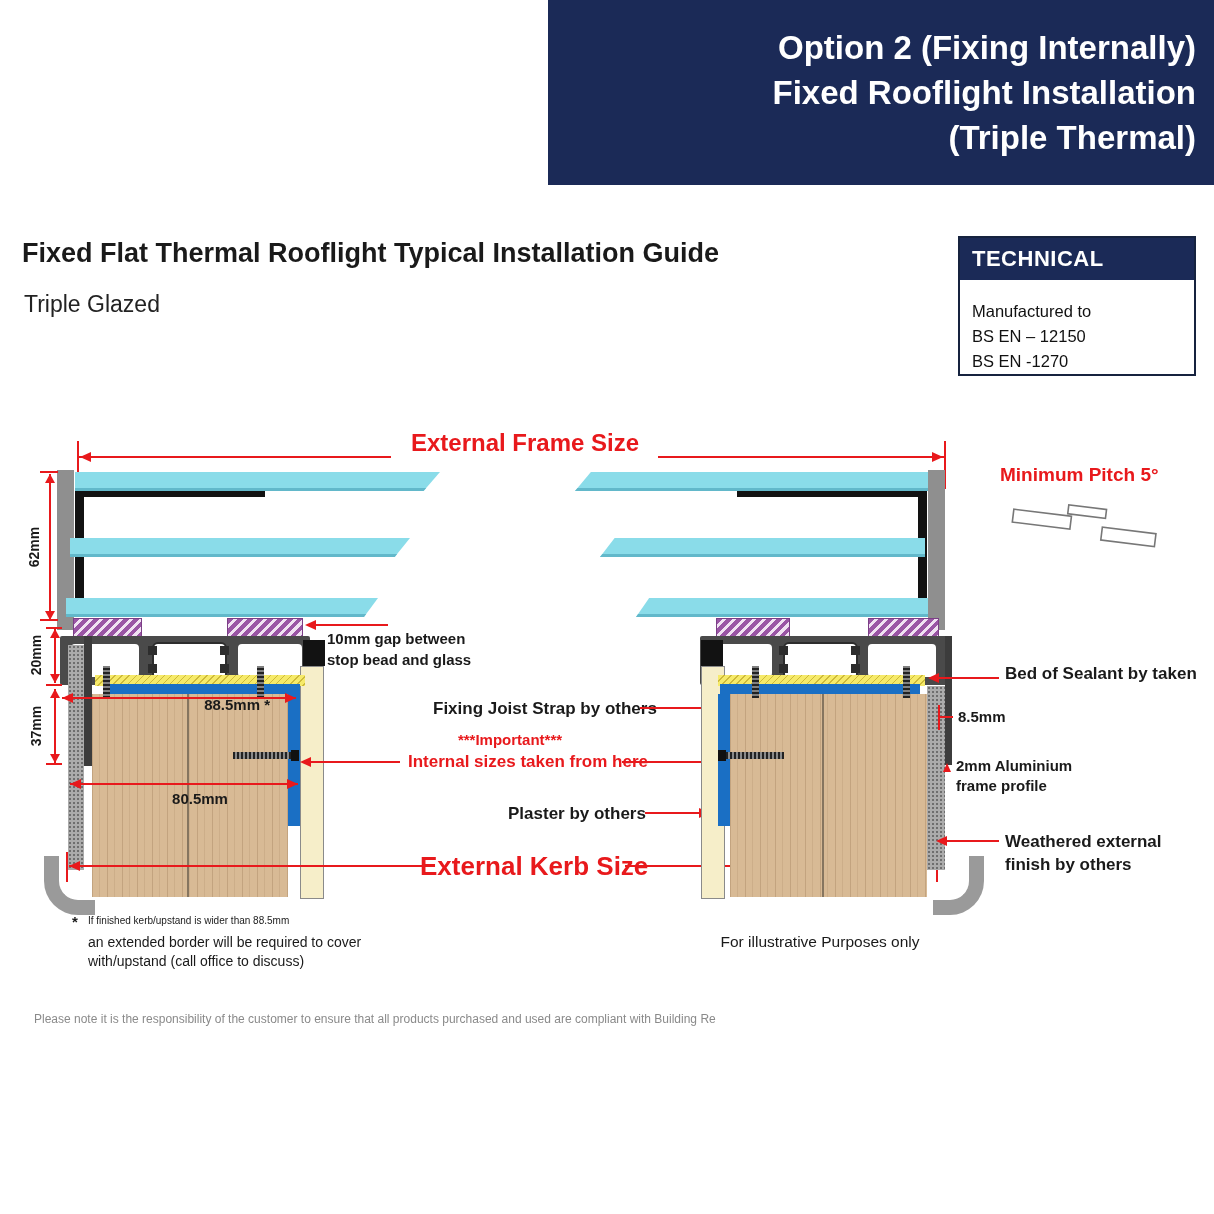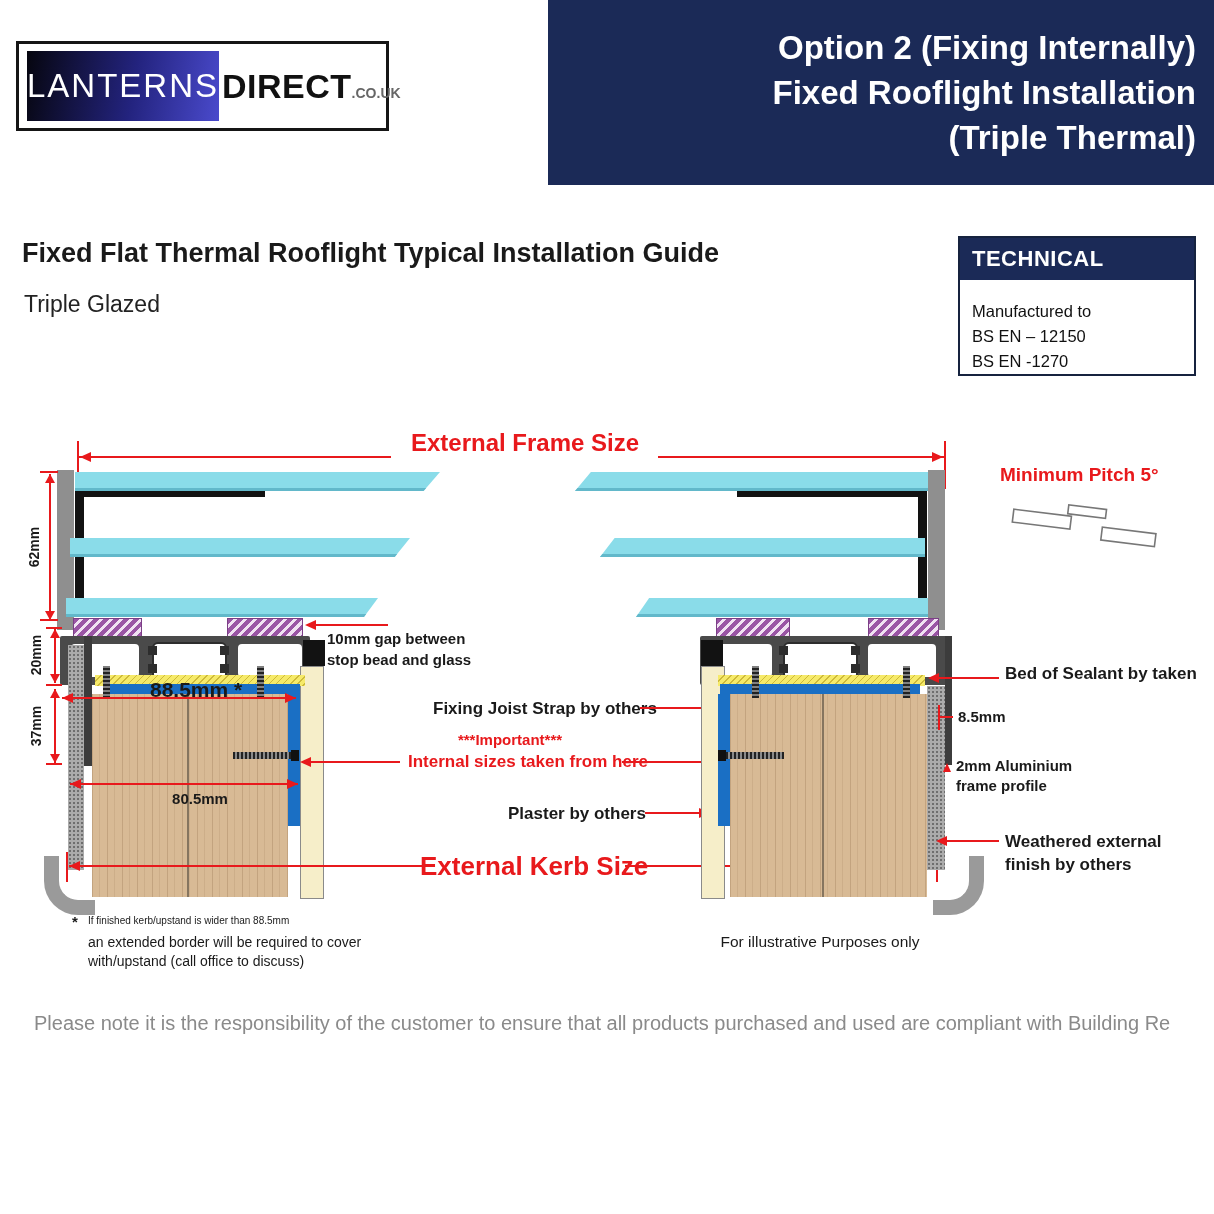--- a/index.html
+++ b/index.html
@@ -54,25 +54,20 @@
 <body>
 
 <div class="canvas">
 
   <div class="navy-band">
     <div>Option 2 (Fixing Internally)</div>
     <div>Fixed Rooflight Installation</div>
     <div>(Triple Thermal)</div>
   </div>
 
-  <div class="logo-box">
-    <div class="logo-blue">LANTERNS</div>
-    <div class="logo-direct">DIRECT</div>
-    <div class="logo-tld">.CO.UK</div>
-  </div>
 
   <div class="abs" style="left:22px;top:238px;font-size:27px;font-weight:700;">Fixed Flat Thermal Rooflight Typical Installation Guide</div>
   <div class="abs" style="left:24px;top:291px;font-size:23px;color:#222;">Triple Glazed</div>
 
   <div class="tech-box">
     <div class="tech-head">TECHNICAL</div>
     <div class="tech-body">
       <div>Manufactured to</div>
       <div>BS EN – 12150</div>
       <div>BS EN -1270</div>
@@ -134,21 +129,21 @@
 
   <div class="rlv" style="left:54px;top:689px;height:74px;"></div>
   <div class="tri tri-u" style="left:50px;top:689px;"></div>
   <div class="tri tri-d" style="left:50px;top:754px;"></div>
   <div class="rlh" style="left:46px;top:763px;width:16px;"></div>
   <div class="lbl rot" style="left:7px;top:717px;width:60px;height:18px;text-align:center;font-size:14px;">37mm</div>
 
   <div class="rlh" style="left:62px;top:697px;width:234px;"></div>
   <div class="tri tri-l" style="left:62px;top:693px;"></div>
   <div class="tri tri-r" style="left:285px;top:693px;"></div>
-  <div class="lbl" style="left:150px;top:678px;width:120px;text-align:left;font-size:21px;">88.5mm  *</div>
+  <div class="lbl" style="left:150px;top:696px;width:120px;text-align:right;font-size:15px;">88.5mm  *</div>
 
   <div class="rlh" style="left:70px;top:783px;width:228px;"></div>
   <div class="tri tri-l" style="left:70px;top:779px;"></div>
   <div class="tri tri-r" style="left:287px;top:779px;"></div>
   <div class="lbl" style="left:145px;top:790px;width:110px;text-align:center;font-size:15px;">80.5mm</div>
 
   <div class="rlv" style="left:66px;top:852px;height:30px;"></div>
   <div class="rlh" style="left:69px;top:865px;width:356px;"></div>
   <div class="tri tri-l" style="left:69px;top:861px;"></div>
   <div class="lbl redtxt" style="left:420px;top:851px;width:200px;text-align:center;font-size:26px;">External Kerb Size</div>
@@ -233,15 +228,15 @@
   <div class="lbl" style="left:1005px;top:832px;font-size:17px;">Weathered external</div>
   <div class="lbl" style="left:1005px;top:855px;font-size:17px;">finish by others</div>
 
   <div class="lbl" style="left:72px;top:913px;font-size:15px;">*</div>
   <div class="abs" style="left:88px;top:915px;font-size:10px;font-weight:500;">If finished kerb/upstand is wider than 88.5mm</div>
   <div class="abs" style="left:88px;top:934px;font-size:14px;font-weight:500;">an extended border will be required to cover</div>
   <div class="abs" style="left:88px;top:953px;font-size:14px;font-weight:500;">with/upstand (call office to discuss)</div>
 
   <div class="abs" style="left:705px;top:933px;width:230px;text-align:center;font-size:15.5px;">For illustrative Purposes only</div>
 
-  <div class="abs" style="left:34px;top:1012px;width:1180px;font-size:20px;color:#8a8a8a;white-space:nowrap;overflow:hidden;">Please note it is the responsibility of the customer to ensure that all products purchased and used are compliant with Building Re</div>
+  <div class="abs" style="left:34px;top:1012px;width:1180px;font-size:12px;color:#8a8a8a;white-space:nowrap;overflow:hidden;">Please note it is the responsibility of the customer to ensure that all products purchased and used are compliant with Building Re</div>
 
 </div>
 
 </body></html>

